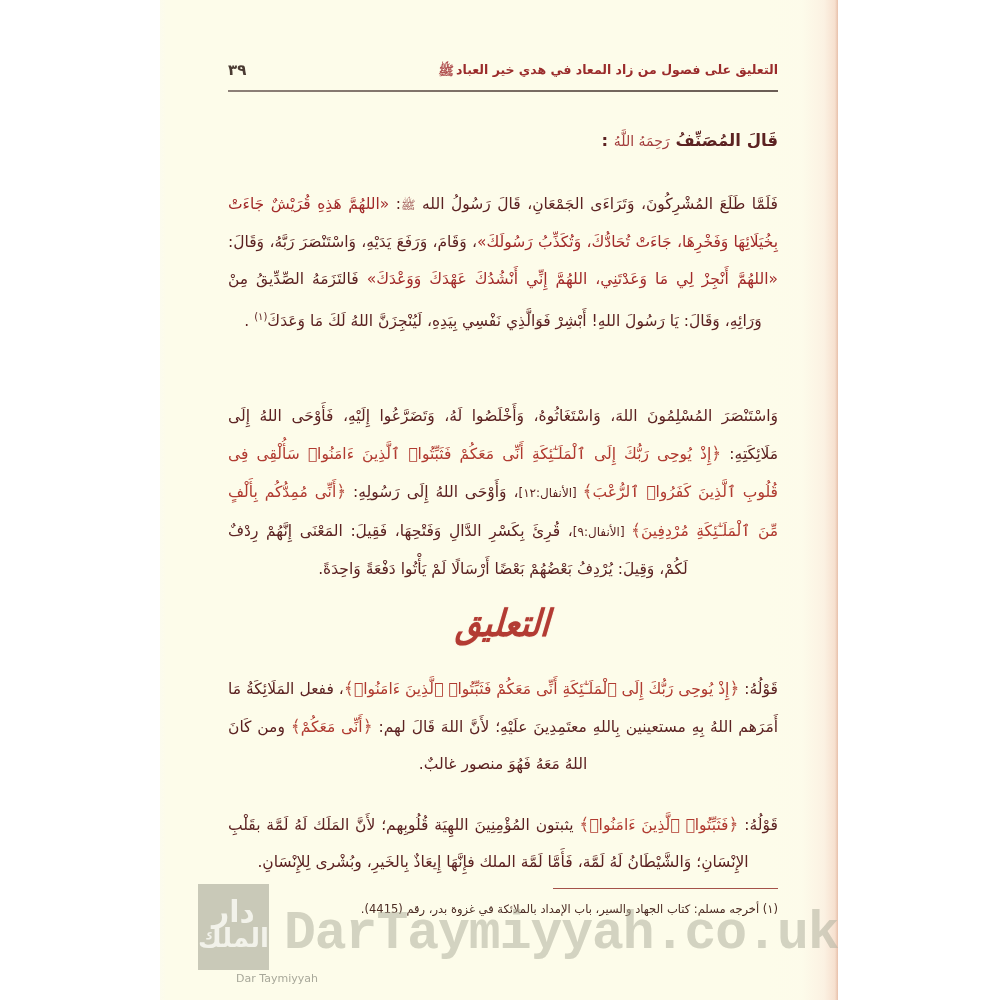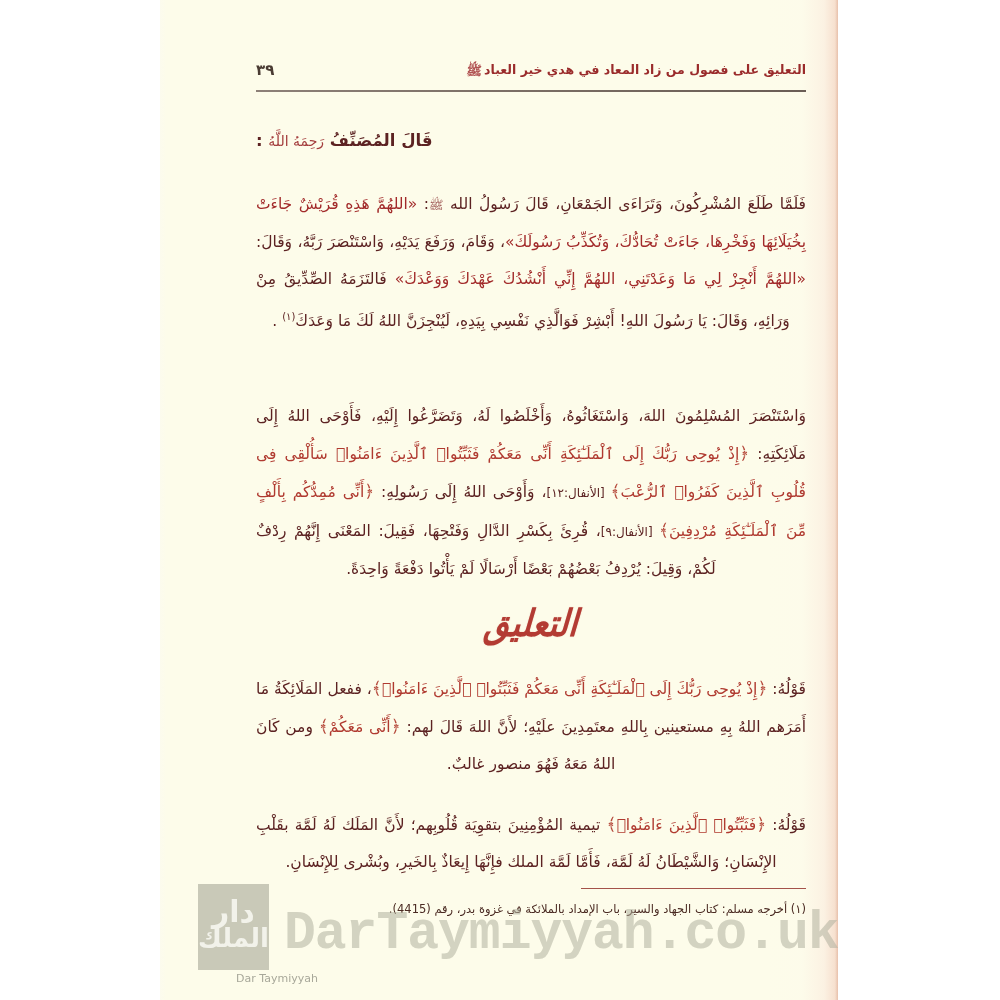--- a/index.html
+++ b/index.html
@@ -45,21 +45,20 @@
     pointer-events: none;
   }
 
   
   #content {
     position: absolute;
     left: 68px;
     top: 0;
     width: 550px;
     height: 1000px;
-    margin-left: 28px;
   }
 
   
   #running-head {
     position: absolute;
     top: 60px;
     left: 0;
     width: 100%;
     height: 28px;
     direction: rtl;
@@ -113,21 +112,21 @@
     position: absolute;
     width: 100%;
   }
 
   .qadal-line {
     position: absolute;
     top: 128px;
     left: 0;
     width: 100%;
     direction: rtl;
-    text-align: left;
+    text-align: right;
     font-size: 16.5px;
     font-weight: bold;
     color: #5c2222;
     line-height: 26px;
   }
   .rahimah {
     color: #a33c3c;
     font-size: 14px;
     font-weight: normal;
   }
@@ -269,21 +268,21 @@
     <div class="qadal-line"><span>قَالَ المُصَنِّفُ</span> <span class="rahimah">رَحِمَهُ اللَّهُ</span><span> :</span></div>
 
     <div class="ar-block" id="para-1"><span>فَلَمَّا طَلَعَ المُشْرِكُونَ، وَتَرَاءَى الجَمْعَانِ، قَالَ رَسُولُ الله </span><span class="sallam-sm">ﷺ</span><span>: </span><span class="quote-red">«اللهُمَّ هَذِهِ قُرَيْشٌ جَاءَتْ بِخُيَلَائِهَا وَفَخْرِهَا، جَاءَتْ تُحَادُّكَ، وَتُكَذِّبُ رَسُولَكَ»</span><span>، وَقَامَ، وَرَفَعَ يَدَيْهِ، وَاسْتَنْصَرَ رَبَّهُ، وَقَالَ: </span><span class="quote-red">«اللهُمَّ أَنْجِزْ لِي مَا وَعَدْتَنِي، اللهُمَّ إِنِّي أَنْشُدُكَ عَهْدَكَ وَوَعْدَكَ»</span><span> فَالتَزَمَهُ الصِّدِّيقُ مِنْ وَرَائِهِ، وَقَالَ: يَا رَسُولَ اللهِ! أَبْشِرْ فَوَالَّذِي نَفْسِي بِيَدِهِ، لَيُنْجِزَنَّ اللهُ لَكَ مَا وَعَدَكَ</span><span class="fn-marker">(١)</span><span> .</span></div>
     <div class="ar-block" id="para-2"><span>وَاسْتَنْصَرَ المُسْلِمُونَ اللهَ، وَاسْتَغَاثُوهُ، وَأَخْلَصُوا لَهُ، وَتَضَرَّعُوا إِلَيْهِ، فَأَوْحَى اللهُ إِلَى مَلَائِكَتِهِ: </span><span class="brace">﴿</span><span class="verse">إِذْ يُوحِى رَبُّكَ إِلَى ٱلْمَلَـٰٓئِكَةِ أَنِّى مَعَكُمْ فَثَبِّتُوا۟ ٱلَّذِينَ ءَامَنُوا۟ سَأُلْقِى فِى قُلُوبِ ٱلَّذِينَ كَفَرُوا۟ ٱلرُّعْبَ</span><span class="brace">﴾</span><span class="src-ref"> [الأنفال:١٢]</span><span>، وَأَوْحَى اللهُ إِلَى رَسُولِهِ: </span><span class="brace">﴿</span><span class="verse">أَنِّى مُمِدُّكُم بِأَلْفٍ مِّنَ ٱلْمَلَـٰٓئِكَةِ مُرْدِفِينَ</span><span class="brace">﴾</span><span class="src-ref"> [الأنفال:٩]</span><span>، قُرِئَ بِكَسْرِ الدَّالِ وَفَتْحِهَا، فَقِيلَ: المَعْنَى إِنَّهُمْ رِدْفٌ لَكُمْ، وَقِيلَ: يُرْدِفُ بَعْضُهُمْ بَعْضًا أَرْسَالًا لَمْ يَأْتُوا دَفْعَةً وَاحِدَةً.</span></div>
 
     <div id="section-heading">
       <span class="deco">التعليق</span>
     </div>
 
     <div class="ar-block" id="para-3"><span>قَوْلُهُ: </span><span class="brace">﴿</span><span class="verse">إِذْ يُوحِى رَبُّكَ إِلَى ٱلْمَلَـٰٓئِكَةِ أَنِّى مَعَكُمْ فَثَبِّتُوا۟ ٱلَّذِينَ ءَامَنُوا۟</span><span class="brace">﴾</span><span>، ففعل المَلَائِكَةُ مَا أَمَرَهم اللهُ بِهِ مستعينين بِاللهِ معتَمِدِينَ علَيْهِ؛ لأَنَّ اللهَ قَالَ لهم: </span><span class="brace">﴿</span><span class="verse">أَنِّى مَعَكُمْ</span><span class="brace">﴾</span><span> ومن كَانَ اللهُ مَعَهُ فَهُوَ منصور غالبٌ.</span></div>
-    <div class="ar-block" id="para-4"><span>قَوْلُهُ: </span><span class="brace">﴿</span><span class="verse">فَثَبِّتُوا۟ ٱلَّذِينَ ءَامَنُوا۟</span><span class="brace">﴾</span><span> تيمية المُؤْمِنِينَ بتقوِيَة قُلُوبِهم؛ لأَنَّ المَلَك لَهُ لَمَّة بقَلْبِ الإِنْسَانِ؛ وَالشَّيْطَانُ لَهُ لَمَّة، فَأَمَّا لَمَّة الملك فإِنَّهَا إِيعَاذٌ بِالخَيرِ، وبُشْرى لِلإِنْسَانِ.</span></div>
+    <div class="ar-block" id="para-4"><span>قَوْلُهُ: </span><span class="brace">﴿</span><span class="verse">فَثَبِّتُوا۟ ٱلَّذِينَ ءَامَنُوا۟</span><span class="brace">﴾</span><span> يثبتون المُؤْمِنِينَ اللهِيَة قُلُوبِهم؛ لأَنَّ المَلَك لَهُ لَمَّة بقَلْبِ الإِنْسَانِ؛ وَالشَّيْطَانُ لَهُ لَمَّة، فَأَمَّا لَمَّة الملك فإِنَّهَا إِيعَاذٌ بِالخَيرِ، وبُشْرى لِلإِنْسَانِ.</span></div>
 
     <div id="fn-rule"></div>
     <div id="footnote"><span>(١)</span> <span>أخرجه مسلم: كتاب الجهاد والسير، باب الإمداد بالملائكة في غزوة بدر، رقم (4415).</span></div>
 
   </div>
 </div>
 
 <div id="watermark">
   <div id="wm-logo-box">
     <div id="wm-logo-glyph"><span>دار</span><span class="l2">الملك</span></div>

